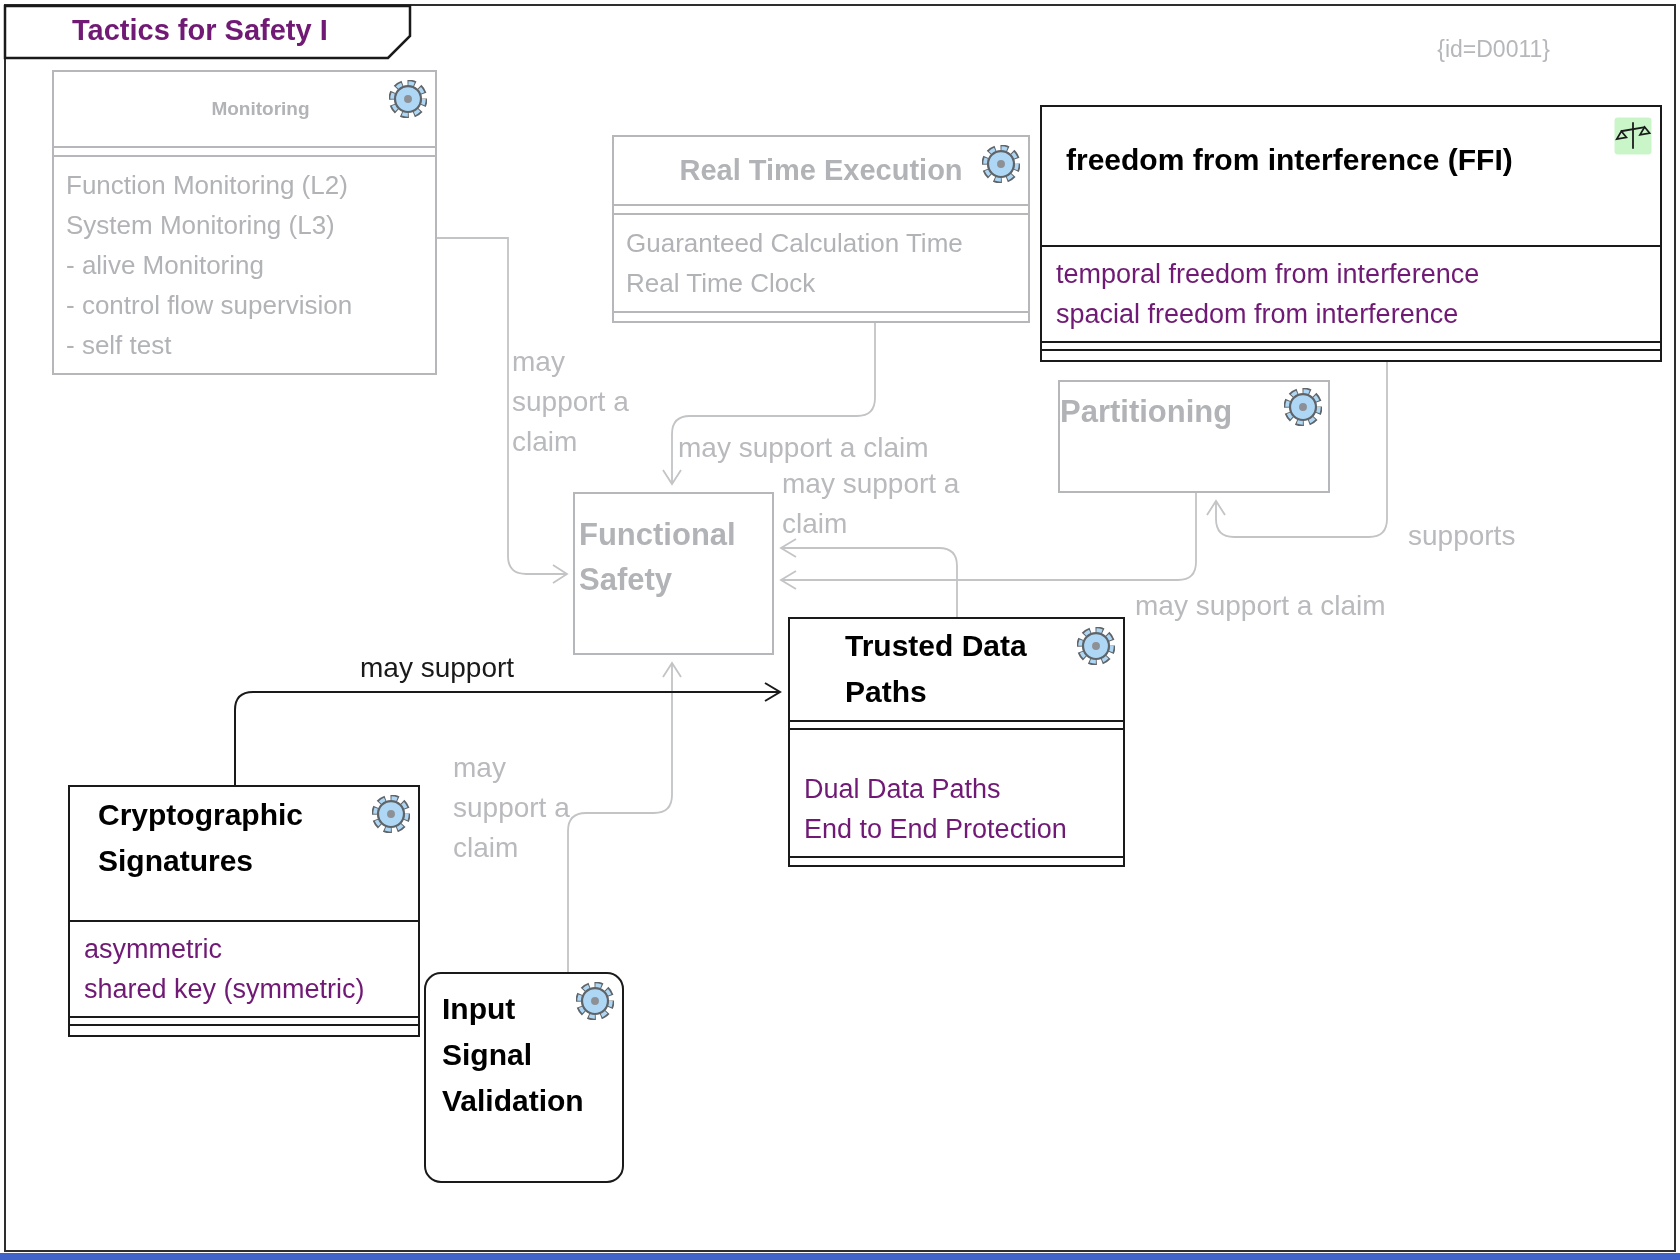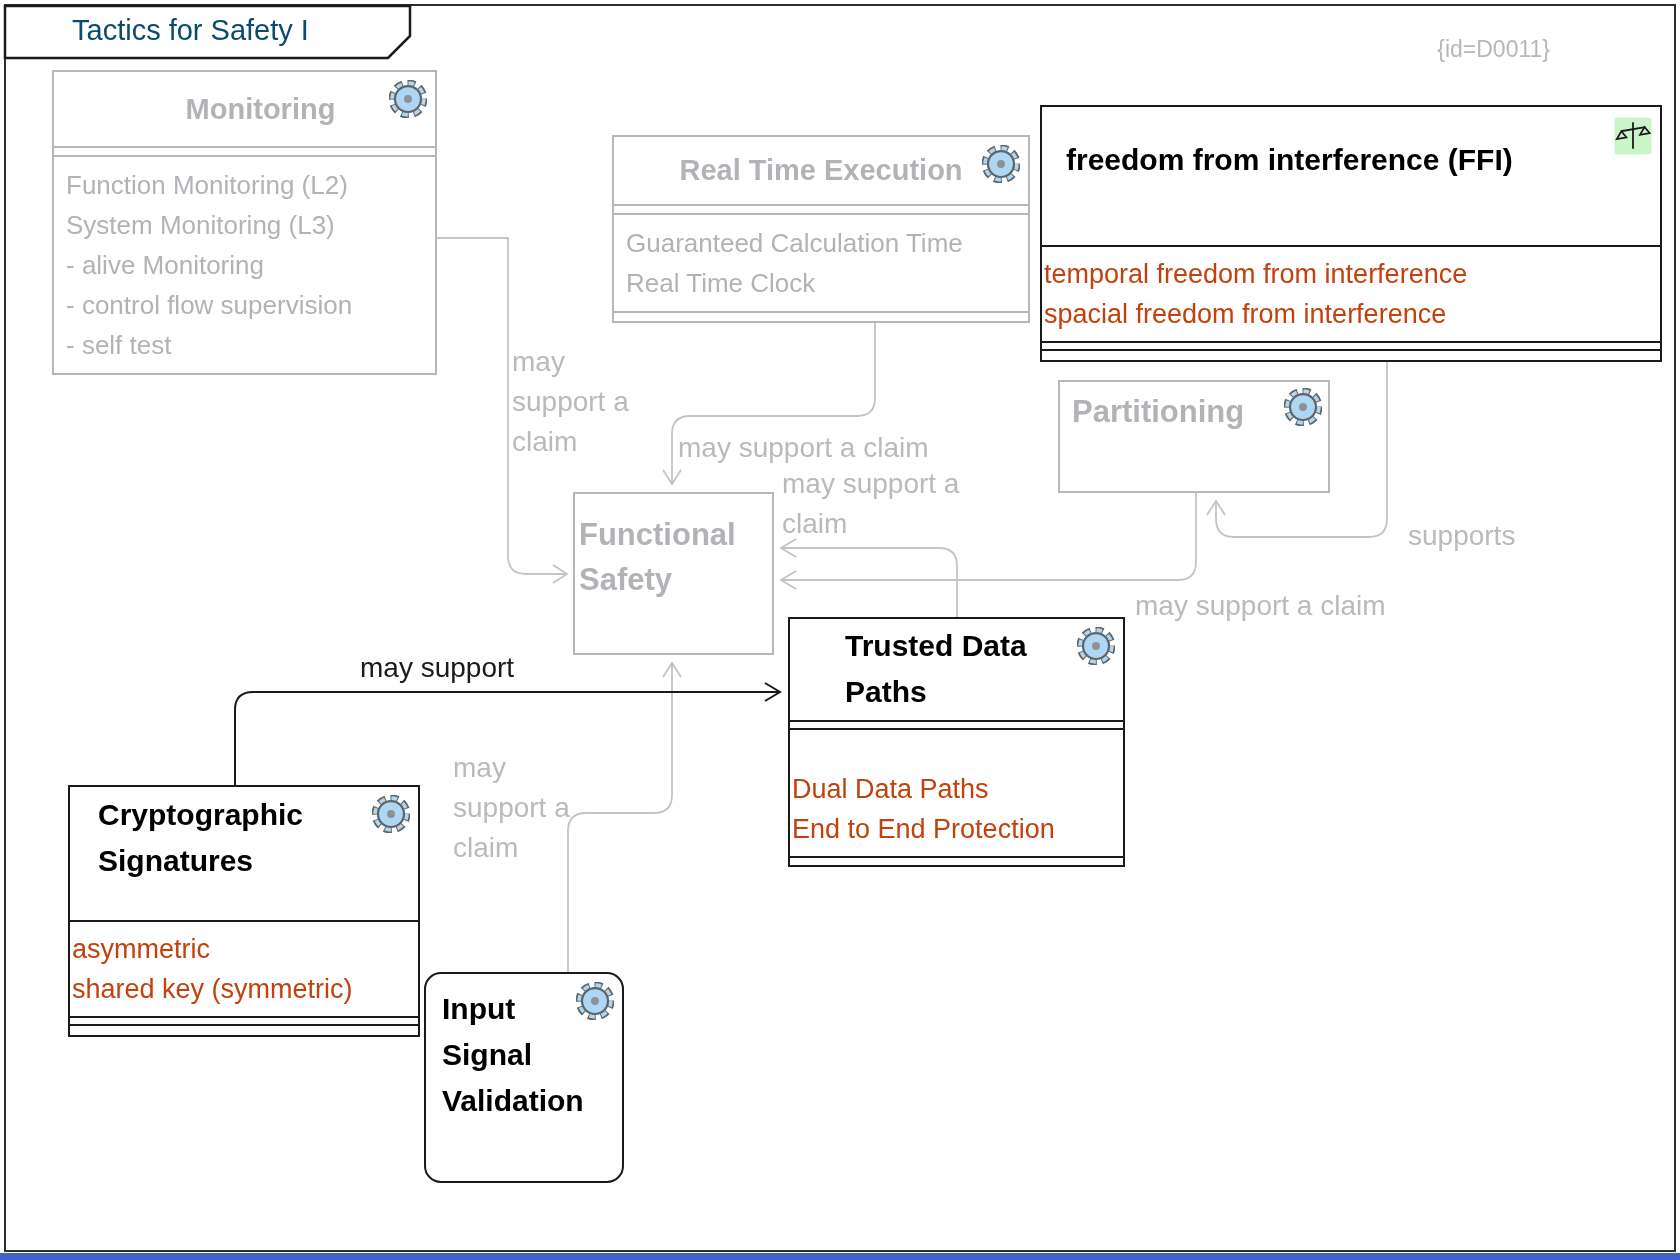--- a/index.html
+++ b/index.html
@@ -4,39 +4,39 @@
 <style>
   html,body{margin:0;padding:0;}
   body{
     width:1680px;height:1260px;position:relative;background:#ffffff;
     font-family:"Liberation Sans","DejaVu Sans",sans-serif;overflow:hidden;
   }
   .frame{position:absolute;left:4px;top:4px;width:1668px;height:1244px;border:2.5px solid #2e2e2e;background:#fff;}
   .bottom-bar{position:absolute;left:0;top:1253px;width:1680px;height:7px;}
   .diagram-id{position:absolute;left:1390px;top:8px;width:160px;text-align:right;font-size:23px;color:#b5b7ba;margin-top:28px;}
   .tab-shape{position:absolute;left:0;top:0;}
-  .tab-title{position:absolute;left:72px;top:14px;font-size:29px;font-weight:400;color:#0c4a6e;}
+  .tab-title{position:absolute;left:72px;top:14px;font-size:29px;font-weight:700;color:#701a75;}
 
   
   .uml{position:absolute;display:flex;flex-direction:column;background:#fff;box-sizing:border-box;}
   .uml.gray{border:2px solid #b5b7ba;color:#b1b3b6;}
   .uml.black{border:2.5px solid #1a1a1a;color:#0d0d0d;}
   .hdr{position:relative;display:flex;align-items:center;box-sizing:border-box;}
   .hdr.center{justify-content:center;}
   .hdr .title{font-weight:bold;}
   .gray .title{color:#b1b3b6;}
   .black .title{color:#000;}
   .strip{height:11px;box-sizing:border-box;}
   .gray .strip{border-top:2px solid #b5b7ba;border-bottom:2px solid #b5b7ba;}
   .black .strip{border-top:2px solid #1a1a1a;border-bottom:2px solid #1a1a1a;}
   .divider-top{border-top:2px solid;}
   .black .divider-top{border-color:#1a1a1a;}
   .attrs{flex:1;box-sizing:border-box;}
   .gray .attrs{padding:8px 12px;font-size:26px;line-height:40px;color:#b1b3b6;}
-  .black .attrs{padding:7px 2px;font-size:27px;line-height:40px;color:#c2410c;margin-top:32px;}
+  .black .attrs{padding:7px 14px;font-size:27px;line-height:40px;color:#701a75;margin-top:32px;}
   .boxicon{position:absolute;right:8px;top:8px;width:38px;height:38px;}
 
   
   .clabel{position:absolute;font-size:28px;line-height:40px;color:#b9babd;}
   .clabel.dark{color:#1a1a1a;}
   .nowrap{white-space:nowrap;}
 
   svg.overlay{position:absolute;left:0;top:0;pointer-events:none;}
   .conn{fill:none;stroke:#c3c4c6;stroke-width:1.8;}
   .conn.dark{stroke:#1a1a1a;stroke-width:2;}
@@ -95,21 +95,21 @@
 </svg>
 
 <svg class="tab-shape" width="430" height="66">
   <polygon points="5,6 410,6 410,36 388,58 5,58" fill="#ffffff" stroke="#1a1a1a" stroke-width="2.5"></polygon>
 </svg>
 <div class="tab-title">Tactics for Safety I</div>
 <div class="diagram-id">{id=D0011}</div>
 
 <div class="uml gray" style="left:52px;top:70px;width:385px;height:305px;">
   <div class="hdr center" style="height:78px;">
-    <span class="title" style="font-size:29px;margin-left:32px;">Monitoring</span>
+    <span class="title" style="font-size:19px;margin-left:32px;">Monitoring</span>
     <svg class="boxicon" viewBox="0 0 24 24">
         <use href="#gear"></use>
       </svg>
   </div>
   <div class="strip"></div>
   <div class="attrs">
     <div>Function Monitoring (L2)</div>
     <div>System Monitoring (L3)</div>
     <div>- alive Monitoring</div>
     <div>- control flow supervision</div>
@@ -141,21 +141,21 @@
   </div>
   <div class="attrs divider-top">
     <div>temporal freedom from interference</div>
     <div>spacial freedom from interference</div>
   </div>
   <div class="strip"></div>
   <div class="strip" style="border-top:none;border-bottom:none;"></div>
 </div>
 
 <div class="uml gray" style="left:1058px;top:380px;width:272px;height:113px;">
-  <div class="hdr" style="height:60px;padding-left:12px;">
+  <div class="hdr" style="height:60px;">
     <span class="title" style="font-size:31px;">Partitioning</span>
     <svg class="boxicon" viewBox="0 0 24 24" style="top:6px;right:6px;">
         <use href="#gear"></use>
       </svg>
   </div>
 </div>
 
 <div class="uml gray" style="left:573px;top:492px;width:201px;height:163px;">
   <div class="hdr" style="height:140px;padding-left:4px;align-items:flex-start;padding-top:18px;">
     <span class="title" style="font-size:31px;line-height:45px;">Functional Safety</span>

